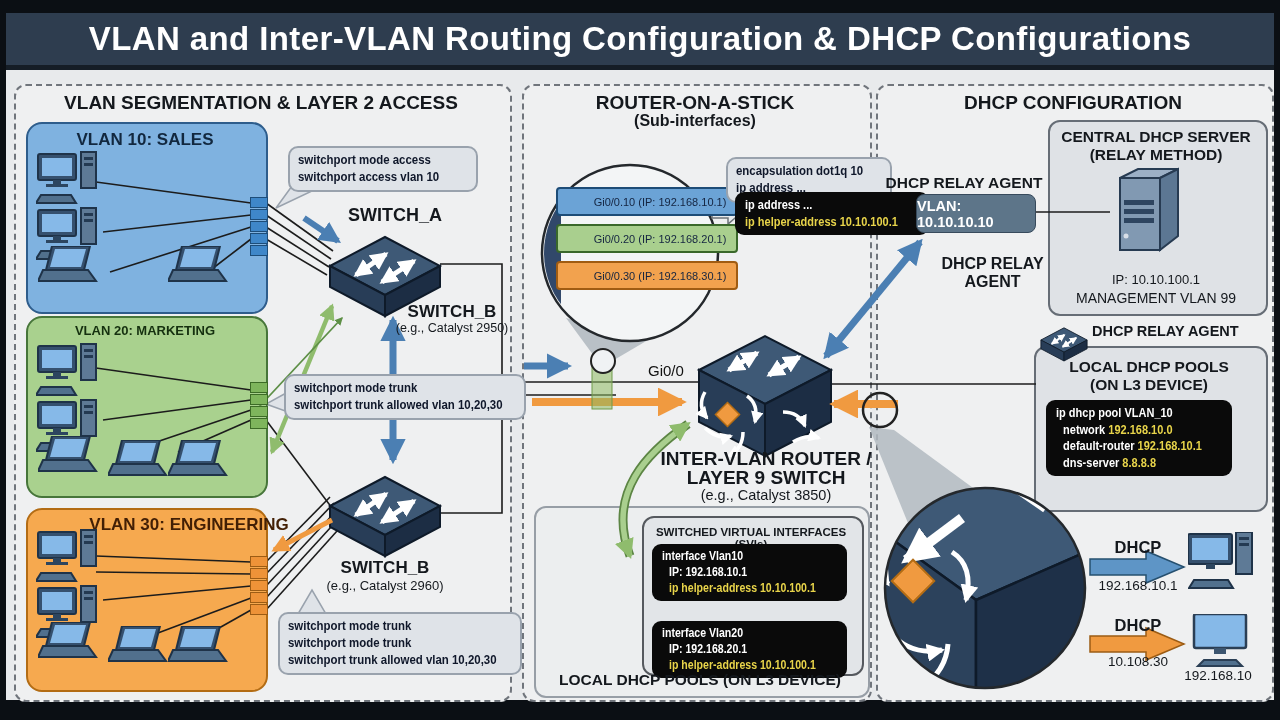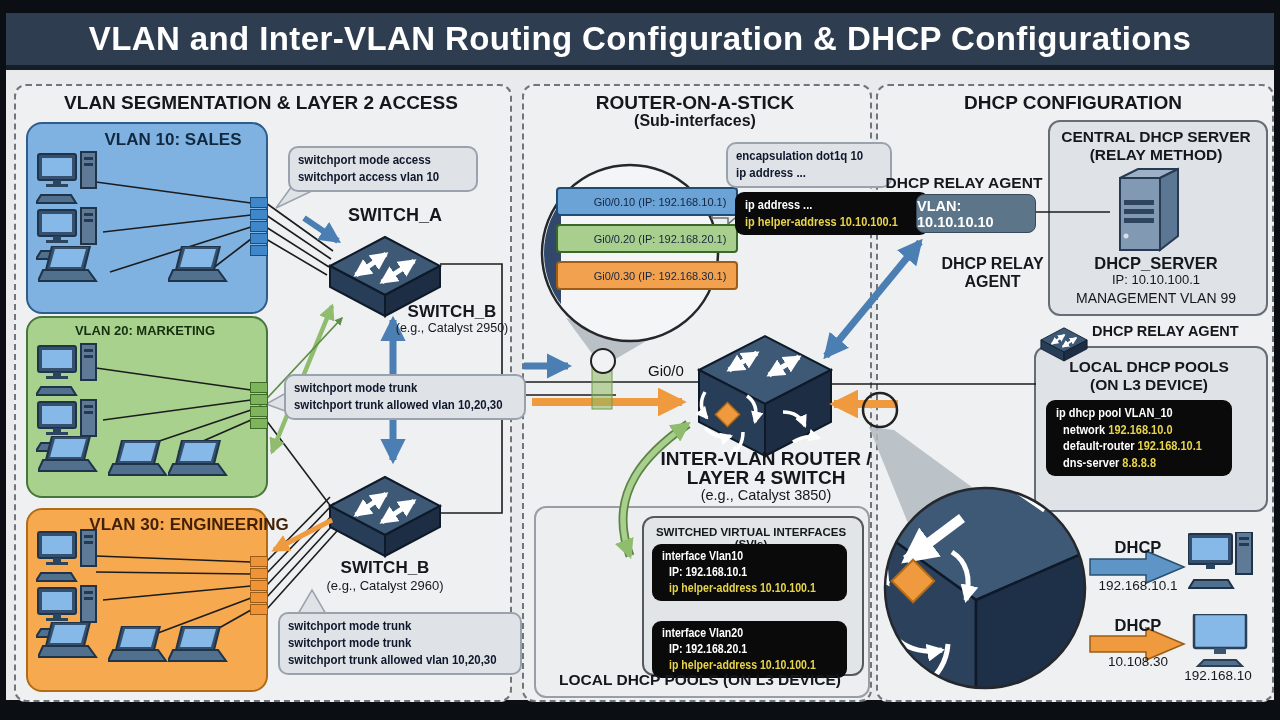--- a/index.html
+++ b/index.html
@@ -178,21 +178,21 @@
 
     <polygon points="1090,559 1146,559 1146,551 1184,567 1146,583 1146,575 1090,575" fill="#5e95c6" stroke="#26506f" stroke-width="1.5"></polygon>
     <polygon points="1090,636 1146,636 1146,628 1184,644 1146,660 1146,652 1090,652" fill="#f09a40" stroke="#9c5c14" stroke-width="1.5"></polygon>
   </svg>
 
   <div class="lbl ctr" style="left:14px;top:92px;width:494px;font-size:19px;">VLAN SEGMENTATION &amp; LAYER 2 ACCESS</div>
   <div class="lbl ctr" style="left:522px;top:92px;width:346px;font-size:19px;">ROUTER-ON-A-STICK</div>
   <div class="lbl ctr" style="left:876px;top:92px;width:394px;font-size:19px;">DHCP CONFIGURATION</div>
   <div class="lbl ctr" style="left:522px;top:112px;width:346px;font-size:16px;">(Sub-interfaces)</div>
 
-  <div class="lbl ctr" style="left:26px;top:130px;width:238px;font-size:17px;color:#12283f;margin-left:28px;">VLAN 10: SALES</div>
+  <div class="lbl ctr" style="left:26px;top:130px;width:238px;font-size:17px;color:#12283f;">VLAN 10: SALES</div>
   <div class="lbl ctr" style="left:26px;top:323px;width:238px;font-size:13px;color:#15300f;">VLAN 20: MARKETING</div>
   <div class="lbl ctr" style="left:26px;top:515px;width:238px;font-size:17px;color:#421f05;margin-left:44px;">VLAN 30: ENGINEERING</div>
 
   <div class="callout" style="left:288px;top:146px;width:170px;">
     <span class="cond">switchport mode access</span>
     <span class="cond">switchport access vlan 10</span>
   </div>
   <div class="lbl ctr" style="left:330px;top:205px;width:130px;font-size:18px;">SWITCH_A</div>
   <div class="lbl ctr" style="left:392px;top:302px;width:120px;font-size:17px;">SWITCH_B</div>
   <div class="lbl ctr" style="left:385px;top:321px;width:134px;font-size:12.5px;font-weight:normal;">(e.g., Catalyst 2950)</div>
@@ -211,32 +211,32 @@
   <div class="bar" style="left:556px;top:187px;width:152px;background:#6ba3d6;border:2px solid #1d4c77;">
       <span>Gi0/0.10 (IP: 192.168.10.1)</span>
     </div>
   <div class="bar" style="left:556px;top:224px;width:152px;background:#a9cf8e;border:2px solid #39682a;">
       <span>Gi0/0.20 (IP: 192.168.20.1)</span>
     </div>
   <div class="bar" style="left:556px;top:261px;width:152px;background:#f2a24e;border:2px solid #a05c12;">
       <span>Gi0/0.30 (IP: 192.168.30.1)</span>
     </div>
 
-  <div class="callout" style="left:726px;top:142px;width:146px;">
+  <div class="callout" style="left:726px;top:157px;width:146px;">
     <span class="cond">encapsulation dot1q 10</span>
     <span class="cond">ip address ...</span>
   </div>
   <div class="codebox" style="left:735px;top:192px;">
     <span class="cond">ip address ...</span>
     <span class="cond y">ip helper-address 10.10.100.1</span>
   </div>
   <div class="lbl" style="left:648px;top:362px;font-size:15px;font-weight:normal;color:#111;">Gi0/0</div>
 
   <div class="lbl ctr" style="left:660px;top:448px;width:212px;font-size:19px;">INTER-VLAN ROUTER /</div>
-  <div class="lbl ctr" style="left:660px;top:467px;width:212px;font-size:19px;">LAYER 4 SWITCH</div>
+  <div class="lbl ctr" style="left:660px;top:467px;width:212px;font-size:19px;">LAYER 9 SWITCH</div>
   <div class="lbl ctr" style="left:660px;top:487px;width:212px;font-size:14.5px;font-weight:normal;">(e.g., Catalyst 3850)</div>
 
   <div class="lbl ctr" style="left:644px;top:526px;width:214px;font-size:11.5px;">SWITCHED VIRTUAL INTERFACES (SVIs)</div>
   <div class="codebox" style="left:652px;top:544px;font-size:12px;">
     <span class="cond">interface Vlan10</span>
     <span class="cond" style="padding-left:8px;">IP: 192.168.10.1</span>
     <span class="cond y" style="padding-left:8px;">ip helper-address 10.10.100.1</span>
   </div>
   <div class="codebox" style="left:652px;top:604px;font-size:12px;margin-top:17px;">
     <span class="cond">interface Vlan20</span>
@@ -249,21 +249,20 @@
   <div class="lbl ctr" style="left:1048px;top:146px;width:216px;font-size:15.5px;">(RELAY METHOD)</div>
   <div class="dev" style="left:1112px;top:166px;"><svg width="76" height="92" viewBox="0 0 76 92">
     <polygon points="8,12 26,3 66,3 48,12" fill="#9cb0c6" stroke="#273b52" stroke-width="2"></polygon>
     <polygon points="48,12 66,3 66,70 48,84" fill="#5c7793" stroke="#273b52" stroke-width="2"></polygon>
     <rect x="8" y="12" width="40" height="72" fill="#8199b2" stroke="#273b52" stroke-width="2"></rect>
     <rect x="12" y="34" width="30" height="5" fill="#2e4560"></rect>
     <rect x="12" y="43" width="30" height="5" fill="#2e4560"></rect>
     <rect x="12" y="52" width="30" height="5" fill="#2e4560"></rect>
     <circle cx="14" cy="70" r="2.5" fill="#d8dfe8"></circle>
   </svg></div>
-  <div class="lbl ctr" style="left:1048px;top:254px;width:216px;font-size:16.5px;">DHCP_SERVER</div>
   <div class="lbl ctr" style="left:1048px;top:272px;width:216px;font-size:13px;font-weight:normal;">IP: 10.10.100.1</div>
   <div class="lbl ctr" style="left:1048px;top:290px;width:216px;font-size:14px;font-weight:normal;">MANAGEMENT VLAN 99</div>
 
   <div class="lbl ctr" style="left:884px;top:174px;width:160px;font-size:15.5px;">DHCP RELAY AGENT</div>
   <div class="slatebox" style="left:916px;top:194px;width:118px;height:37px;">
       <span>VLAN: 10.10.10.10</span>
     </div>
   <div class="lbl ctr" style="left:920px;top:255px;width:145px;font-size:16px;">DHCP RELAY</div>
   <div class="lbl ctr" style="left:920px;top:273px;width:145px;font-size:16px;">AGENT</div>
 

